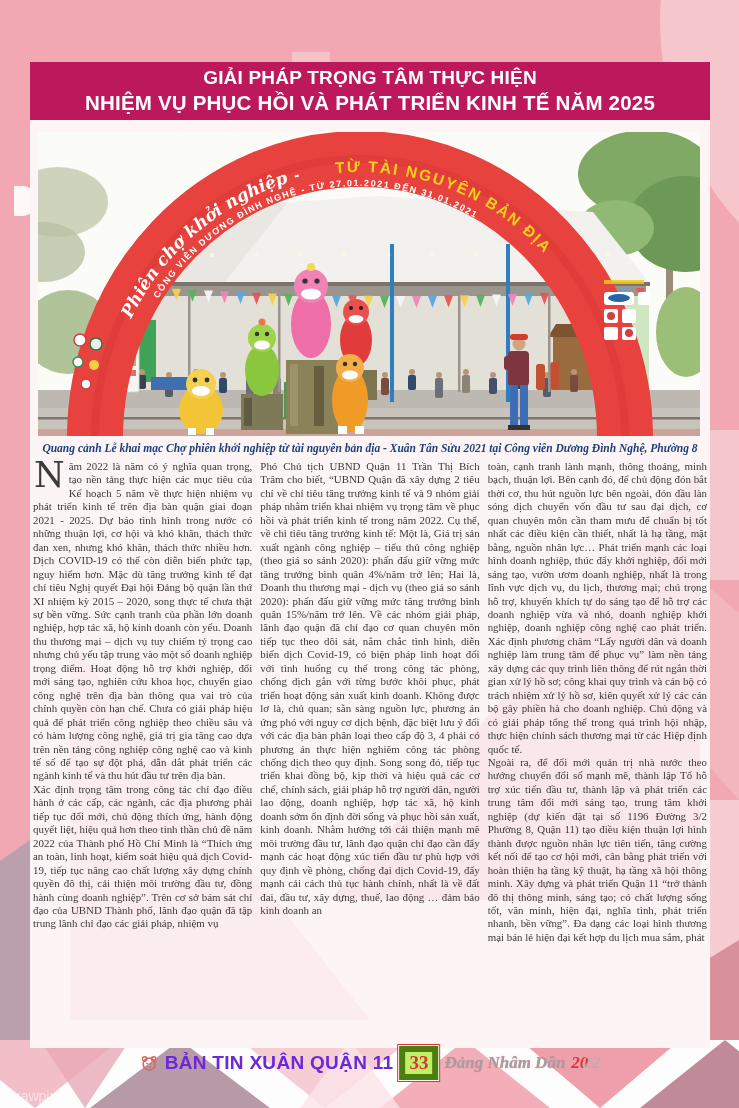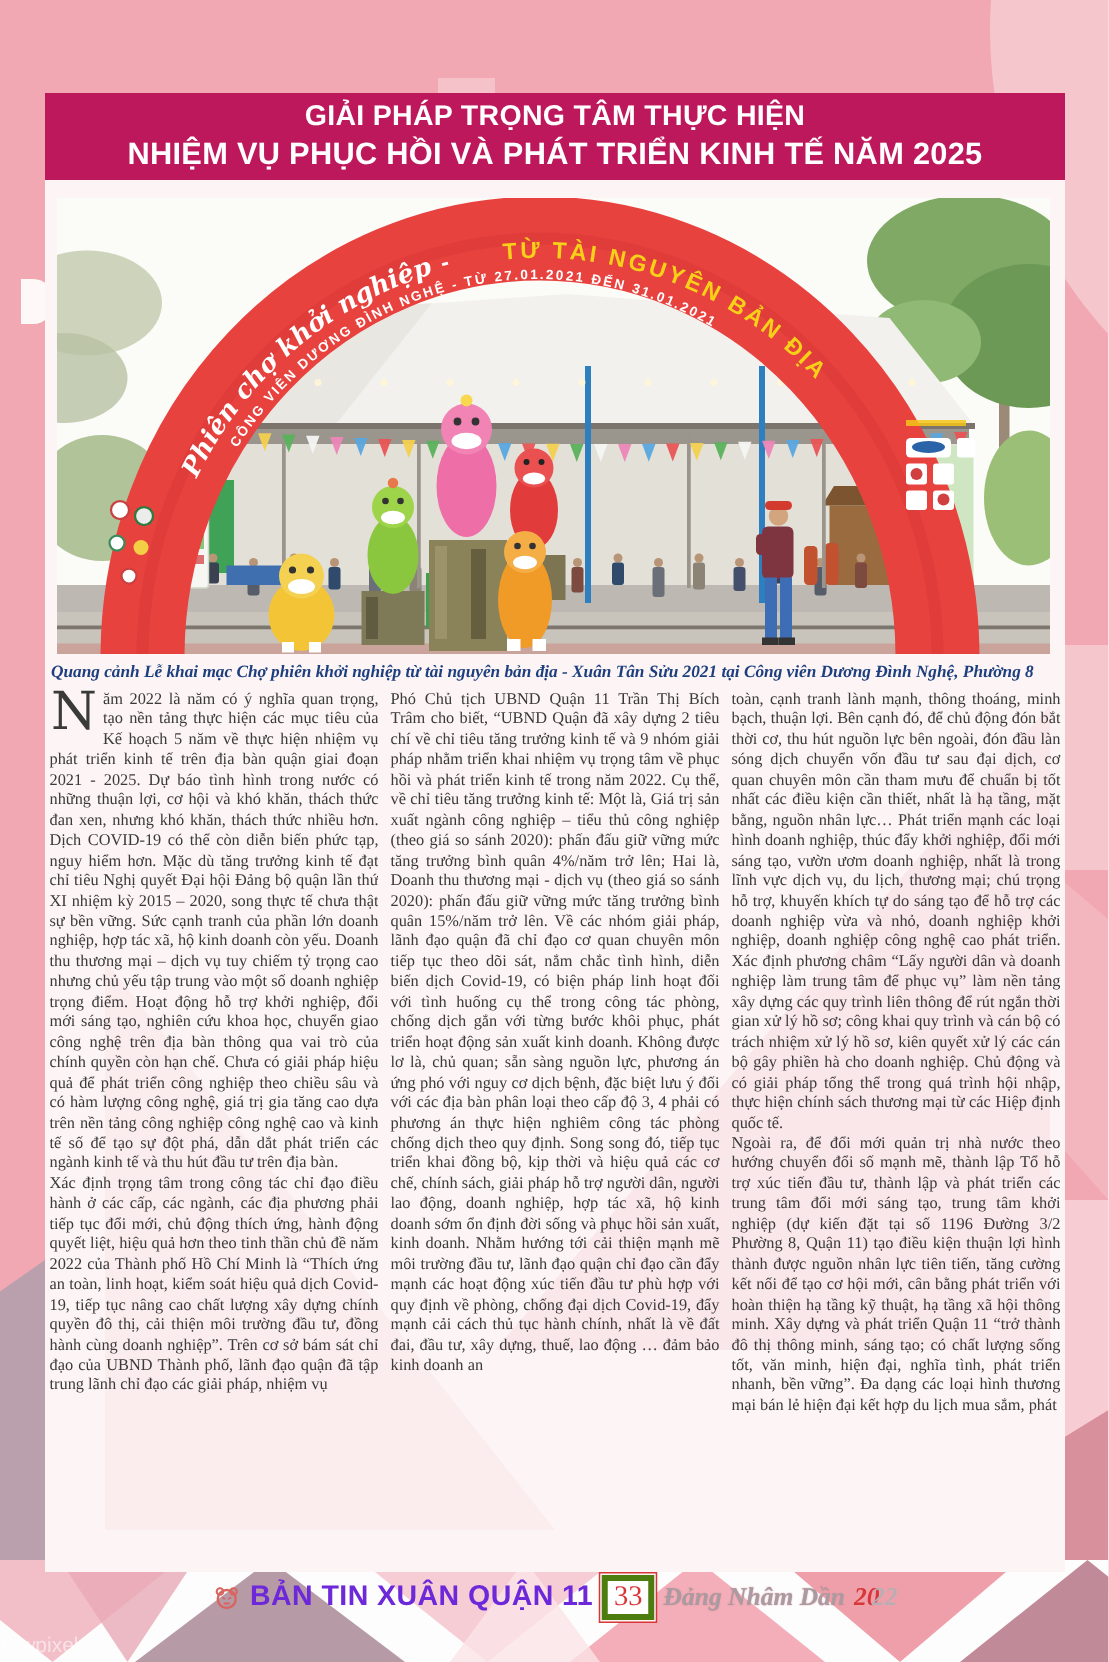--- a/index.html
+++ b/index.html
@@ -18,34 +18,34 @@
   .tri.up{clip-path:polygon(0 100%,50% 0,100% 100%);}
   .tri.down{clip-path:polygon(0 0,100% 0,50% 100%);}
   
   .banner{position:absolute;left:30px;top:62px;width:680px;height:58px;background:#be185d;display:flex;flex-direction:column;justify-content:center;text-align:center;}
   .banner .t1{font-family:"Liberation Sans",sans-serif;font-weight:bold;color:#fff;font-size:19px;line-height:24px;letter-spacing:.2px;}
   .banner .t2{font-family:"Liberation Sans",sans-serif;font-weight:bold;color:#fff;font-size:20.5px;line-height:26px;letter-spacing:.2px;}
   .panel{position:absolute;left:30px;top:120px;width:680px;height:928px;background:#fcf4f5;}
   .ghost1{position:absolute;left:300px;top:350px;width:370px;height:430px;background:#f8d9de;clip-path:polygon(0 100%,100% 0,100% 100%);opacity:.5;}
   .ghost2{position:absolute;left:40px;top:520px;width:300px;height:380px;background:#fae4e7;clip-path:polygon(0 0,100% 100%,0 100%);opacity:.45;}
   .photo-wrap{position:absolute;left:8px;top:12px;width:662px;height:304px;background:#fbfbf8;overflow:hidden;}
-  .caption{position:absolute;left:4px;top:322px;width:672px;font-style:italic;font-weight:bold;color:#1d3f7d;font-size:11.5px;z-index:2;}
+  .caption{position:absolute;left:4px;top:322px;width:672px;text-align:center;font-style:italic;font-weight:bold;color:#1d3f7d;font-size:11.5px;z-index:2;}
   .cols{position:absolute;left:3px;top:340px;width:674px;height:582px;display:flex;gap:8px;z-index:1;}
   .col{flex:1;overflow:hidden;}
   .col p{margin:0;font-size:10.9px;line-height:13.45px;text-align:justify;color:#3a3a3a;}
   .dropcap{float:left;font-size:35px;line-height:27px;padding:2px 4px 0 1px;color:#3a3a3a;font-family:"DejaVu Serif",serif;}
   
   .footer{position:absolute;left:50%;bottom:28px;transform:translateX(-50%);display:flex;align-items:center;gap:6px;z-index:6;white-space:nowrap;}
   .f-bulletin{font-family:Liberation Sans, sans-serif;font-weight:bold;color:#6d28d9;font-size:19px;letter-spacing:.3px;}
-  .f-page{border:4px solid #4d7c0f;box-shadow:0 0 0 1px #fdf4f4,0 0 0 2px #d8373a;background:#ffffff;color:#d8373a;font-weight:normal;font-size:19px;padding:0 4px;line-height:22px;}
+  .f-page{border:6px solid #4d7c0f;box-shadow:0 0 0 1px #fdf4f4,0 0 0 2px #d8373a;background:#bef264;color:#d8373a;font-weight:bold;font-size:19px;padding:0 4px;line-height:22px;}
   .f-edition{font-style:italic;font-weight:bold;font-size:17px;color:#a89ba3;text-shadow:0 0 1px #d98a8a;}
   .f-year{font-style:italic;font-weight:bold;font-size:17px;line-height:24px;}
   .f-year .y1{color:#d8373a;}
   .f-year .y2{color:#b9aeb4;margin-left:-5px;}
-  .watermark{position:absolute;left:1px;bottom:4px;color:rgba(255,255,255,.55);font-family:"Liberation Sans",sans-serif;font-size:14px;z-index:7;}
+  .watermark{position:absolute;left:16px;bottom:4px;color:rgba(255,255,255,.55);font-family:"Liberation Sans",sans-serif;font-size:14px;z-index:7;}
 </style>
 </head>
 <body>
 
 <div class="page">
 
   <div class="bg-arc"></div>
   <div class="bg-notch"></div>
   <div class="bg-d"></div>
   <div class="bg-right1"></div>

